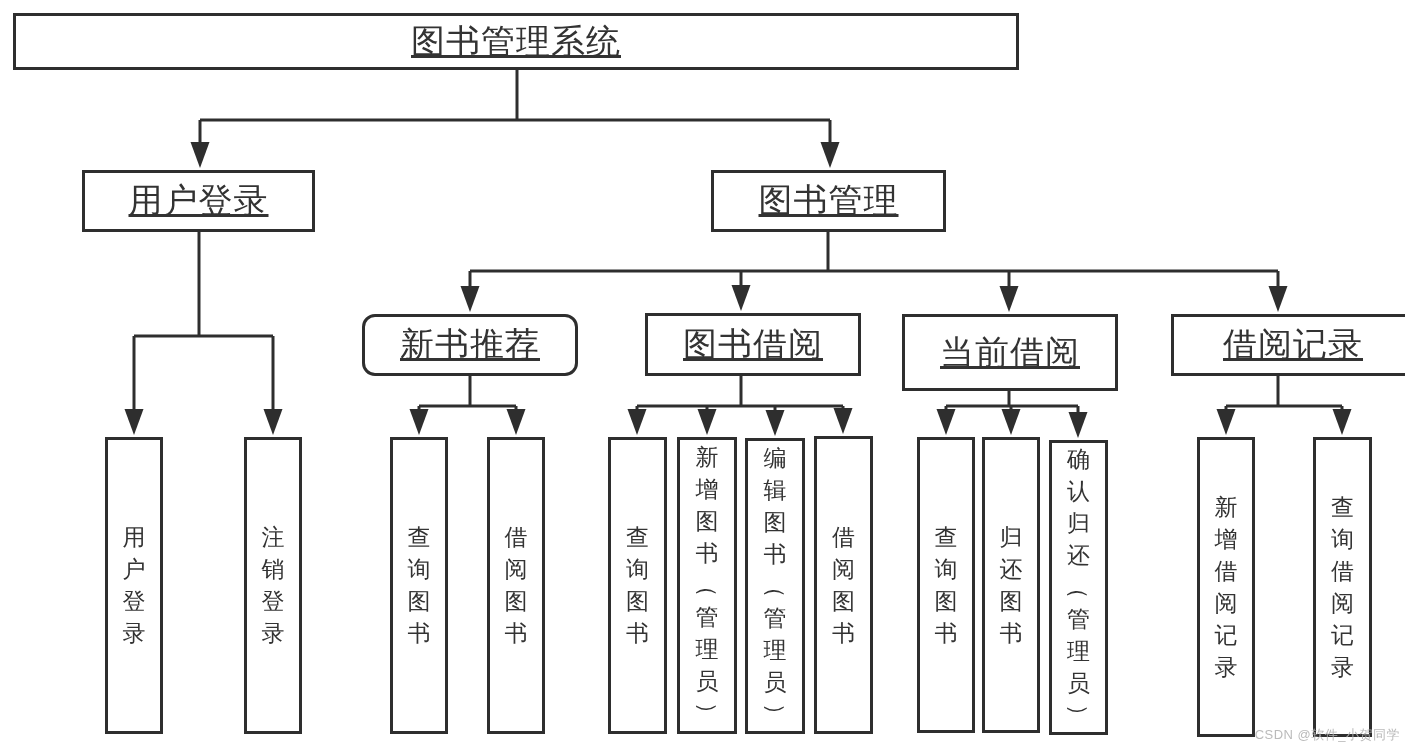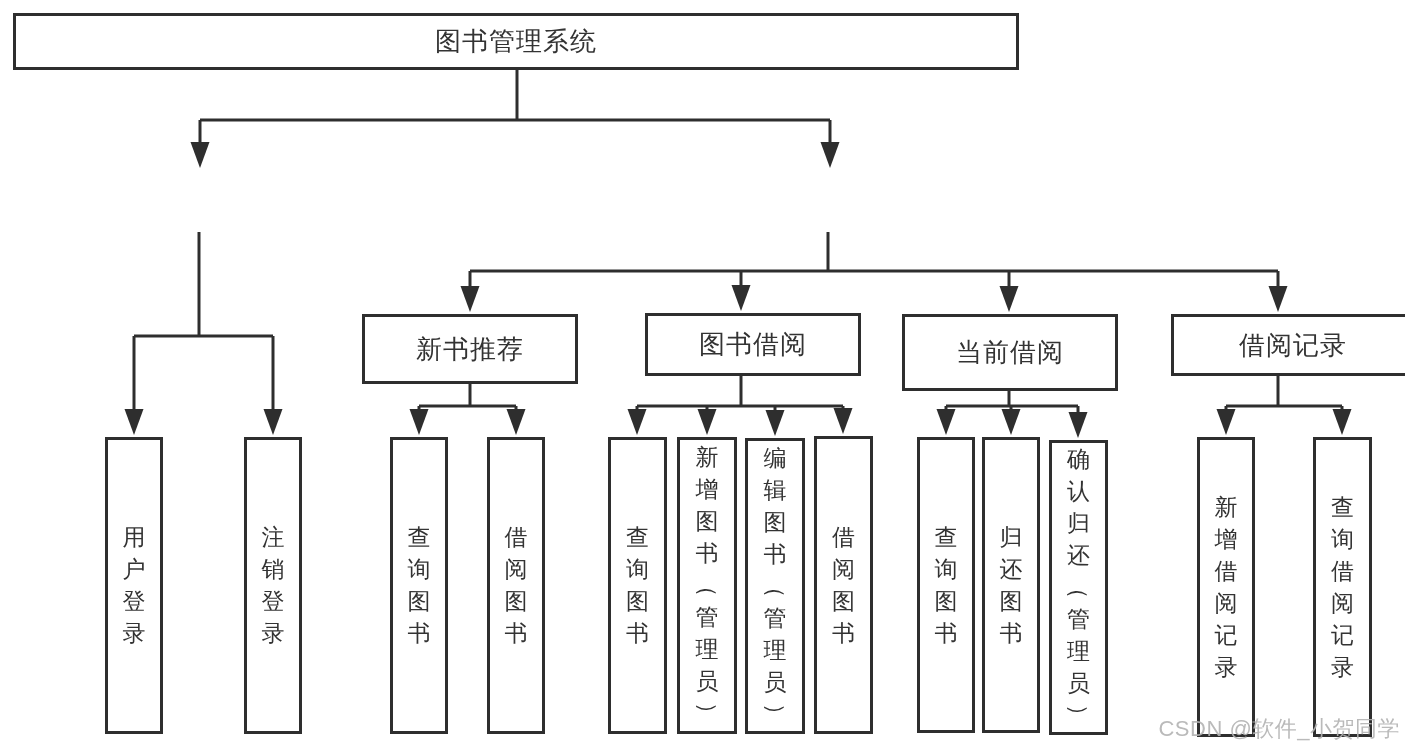--- a/index.html
+++ b/index.html
@@ -21,43 +21,44 @@
     box-sizing: border-box;
     border: 3px solid var(--line, #2e2e2e);
     background: #ffffff;
     color: var(--text, #333333);
     display: flex;
     align-items: center;
     justify-content: center;
     z-index: 2;
   }
   .node.horizontal {
-    font-size: 26px;
+    font-size: 34px;
     letter-spacing: 1px;
     white-space: nowrap;
+    text-decoration: underline;
   }
   .node.vertical {
     font-size: 23px;
   }
   .vstack {
     display: flex;
     flex-direction: column;
     align-items: center;
     justify-content: center;
     gap: 9px;
     width: 100%;
     height: 100%;
   }
   .vchar { line-height: 1; display: block; }
   .vchar.rot { transform: rotate(90deg); }
   .watermark {
     position: absolute;
     right: 5px;
     bottom: 3px;
-    font-size: 22px;
+    font-size: 13px;
     letter-spacing: 0.5px;
     color: var(--wm, #b3b3b3);
     z-index: 5;
     opacity: 0.9;
   }
 </style>
 </head>
 <body>
 
 <div class="stage" id="stage" style="--line: #2e2e2e; --text: #333333; --wm: #b3b3b3; --bg: #ffffff;">
@@ -110,21 +111,23 @@
       <polygon points="1001.5,409 1020.5,409 1011,435" fill="#2e2e2e"></polygon>
       <line x1="1078" y1="406" x2="1078" y2="420" stroke="#2e2e2e" stroke-width="3"></line>
       <polygon points="1068.5,412 1087.5,412 1078,438" fill="#2e2e2e"></polygon>
       <line x1="1226" y1="406" x2="1226" y2="417" stroke="#2e2e2e" stroke-width="3"></line>
       <polygon points="1216.5,409 1235.5,409 1226,435" fill="#2e2e2e"></polygon>
       <line x1="1342" y1="406" x2="1342" y2="417" stroke="#2e2e2e" stroke-width="3"></line>
       <polygon points="1332.5,409 1351.5,409 1342,435" fill="#2e2e2e"></polygon>
     </svg>
   <div class="watermark">CSDN @软件_小贺同学</div>
 <div class="node horizontal" style="left: 13px; top: 13px; width: 1006px; height: 57px;">图书管理系统</div>
-    <div class="node horizontal" style="left: 362px; top: 314px; width: 216px; height: 70px;">新书推荐</div>
+    <div class="node horizontal" style="left: 82px; top: 170px; width: 233px; height: 62px;">用户登录</div>
+    <div class="node horizontal" style="left: 711px; top: 170px; width: 235px; height: 62px;">图书管理</div>
+    <div class="node horizontal" style="left: 362px; top: 314px; width: 216px; height: 62px; border-radius: 13px;">新书推荐</div>
     <div class="node horizontal" style="left: 633px; top: 313px; width: 216px; height: 63px; margin-left: 12px;">图书借阅</div>
     <div class="node horizontal" style="left: 902px; top: 314px; width: 216px; height: 77px;">当前借阅</div>
     <div class="node horizontal" style="left: 1171px; top: 314px; width: 244px; height: 62px;">借阅记录</div>
     <div class="node vertical" style="left: 105px; top: 437px; width: 58px; height: 297px;">
       <div class="vstack">
         <span class="vchar">用</span>
         <span class="vchar">户</span>
         <span class="vchar">登</span>
         <span class="vchar">录</span>
       </div>

